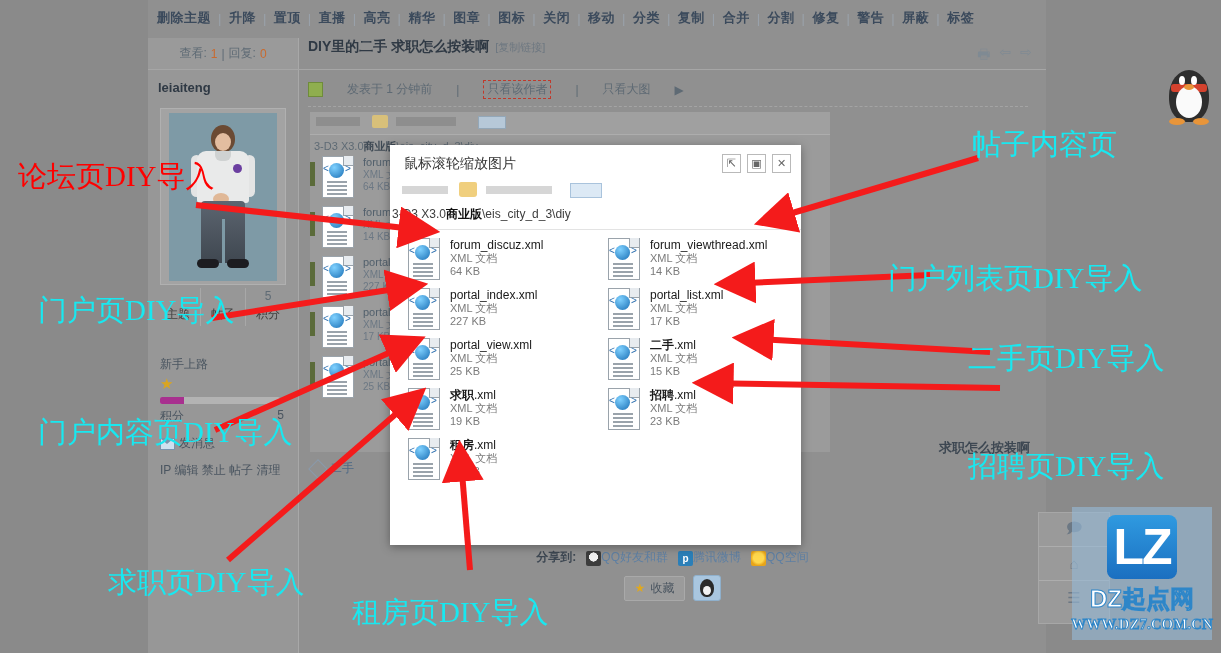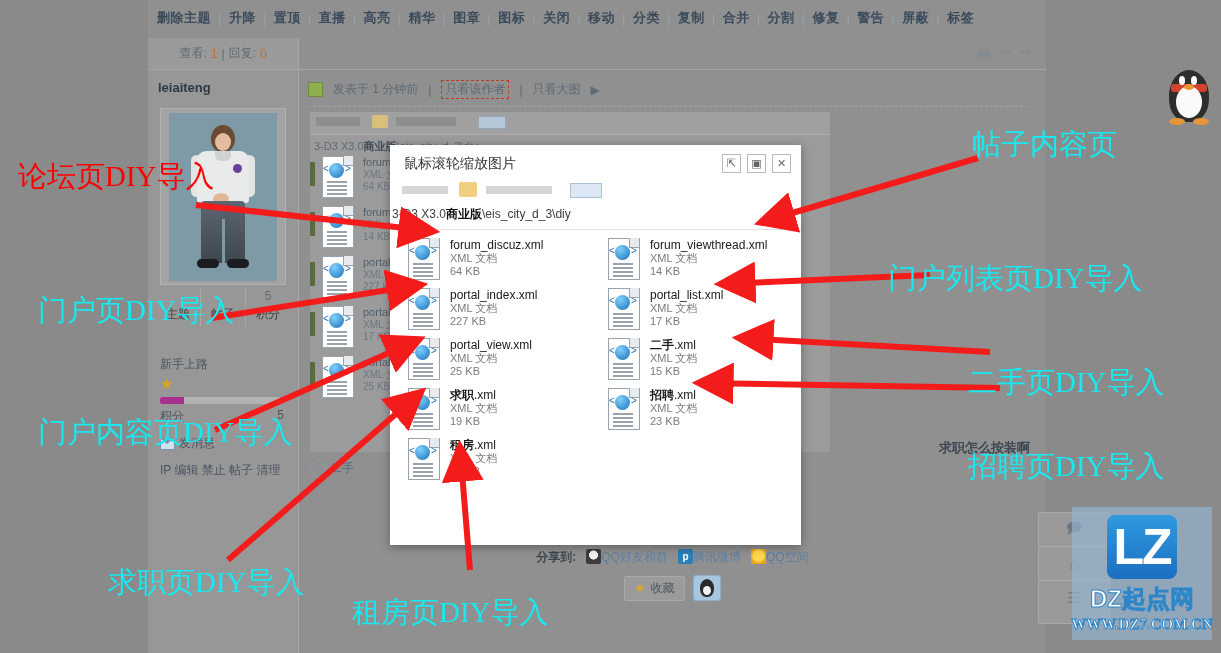--- a/index.html
+++ b/index.html
@@ -34,21 +34,21 @@
     display:flex;align-items:baseline;gap:6px;}
   .thread-title .tt{font-size:14px;font-weight:bold;color:#2f3944;}
   .thread-title .cp{font-size:11px;color:#6d7780;}
   .title-icons{position:absolute;right:14px;top:6px;display:flex;gap:9px;
     color:#7f8a93;font-size:14px;}
 
   
   .metarow{position:absolute;left:0;top:70px;width:898px;height:38px;}
   .uname{position:absolute;left:10px;top:10px;width:130px;
     font-size:13px;font-weight:bold;color:#2f3944;}
-  .meta-left{position:absolute;left:160px;top:10px;display:flex;align-items:center;gap:10px;
+  .meta-left{position:absolute;left:160px;top:10px;display:flex;align-items:center;gap:24px;
     font-size:12px;color:#5e6a74;}
   .sq{width:13px;height:13px;background:#8fae4f;border:1px solid #6f8c3a;
     display:inline-block;}
   .dashed-btn{border:1px dashed #c0392b;padding:0px 3px;color:#5e6a74;}
   .meta-right{position:absolute;right:14px;top:10px;display:flex;align-items:center;gap:8px;
     font-size:12px;color:#4a5560;}
   .elev-input{width:42px;height:17px;border:1px solid #9fa6ad;background:#9d9d9d;}
   .meta-dash{position:absolute;left:160px;top:36px;width:720px;
     border-top:1px dashed #a4a4a4;}
 
@@ -105,21 +105,21 @@
   .bgf .sb{font-size:10px;color:#6c7884;line-height:12px;}
   .greenbar{position:absolute;left:0;top:0;width:5px;height:24px;background:#5b6b3a;}
   .tagline{position:absolute;left:12px;top:348px;display:flex;align-items:center;gap:5px;font-size:12px;color:#4f6a86;}
   .tagico{width:12px;height:12px;border:1px solid #8a9aab;transform:rotate(45deg);}
   .behind-text{position:absolute;left:640px;top:327px;font-size:13px;font-weight:bold;color:#3d4752;white-space:nowrap;}
 
   
   .sharebar{position:absolute;left:151px;top:545px;width:747px;height:24px;
     display:flex;align-items:center;justify-content:center;gap:10px;font-size:12px;color:#4a5560;}
   .sharebar .lbl{font-weight:bold;color:#3d4752;}
-  .sh-item{display:flex;align-items:flex-start;gap:0;color:#5d7fa3;}
+  .sh-item{display:flex;align-items:flex-end;gap:0;color:#5d7fa3;}
   .ico16{width:15px;height:15px;border-radius:2px;display:inline-block;}
   .i-qq{background:radial-gradient(circle at 50% 40%,#f0f0f0 38%,#3c3c3c 40%);}
   .i-wb{background:#2b7fb8;color:#fff;font-size:10px;text-align:center;line-height:15px;font-weight:bold;}
   .i-zone{background:radial-gradient(circle at 50% 45%,#ffd84d 45%,#e8a418 70%);}
   .favrow{position:absolute;left:151px;top:575px;width:747px;display:flex;align-items:center;justify-content:center;gap:8px;}
   .favbtn{display:flex;align-items:center;gap:5px;background:#9b9b9b;border:1px solid #a9a9a9;
     padding:3px 10px;font-size:12px;color:#4a5560;border-radius:2px;}
   .qqbtn{width:26px;height:24px;background:#a9c6df;border:1px solid #8fb0cc;border-radius:3px;
     display:flex;align-items:center;justify-content:center;}
   .pengu{width:14px;height:18px;border-radius:50% 50% 45% 45%;background:#2a2a2a;position:relative;}
@@ -243,20 +243,24 @@
       </div>
 
     <div class="titlerow">
       <div class="viewbox">
         <span>查看:</span>
         <span class="num">1</span>
         <span>|</span>
         <span>回复:</span>
         <span class="num">0</span>
       </div>
+      <div class="thread-title">
+        <span class="tt">DIY里的二手 求职怎么按装啊</span>
+        <span class="cp">[复制链接]</span>
+      </div>
       <div class="title-icons">
         <span>🖶</span>
         <span>⇦</span>
         <span>⇨</span>
       </div>
     </div>
 
     <div class="metarow">
       <div class="meta-left">
         <span class="sq"></span>
@@ -693,17 +697,17 @@
   </svg>
 
   <div id="annos">
       <div class="anno" style="left: 18px; top: 162px; color: rgb(255, 0, 0); font-size: 29px;">论坛页DIY导入</div>
       <div class="anno" style="left: 38px; top: 296px; color: rgb(24, 232, 240); font-size: 29px;">门户页DIY导入</div>
       <div class="anno" style="left: 38px; top: 418px; color: rgb(24, 232, 240); font-size: 29px;">门户内容页DIY导入</div>
       <div class="anno" style="left: 108px; top: 568px; color: rgb(24, 232, 240); font-size: 29px;">求职页DIY导入</div>
       <div class="anno" style="left: 352px; top: 598px; color: rgb(24, 232, 240); font-size: 29px;">租房页DIY导入</div>
       <div class="anno" style="left: 972px; top: 130px; color: rgb(24, 232, 240); font-size: 29px;">帖子内容页</div>
       <div class="anno" style="left: 888px; top: 264px; color: rgb(24, 232, 240); font-size: 29px;">门户列表页DIY导入</div>
-      <div class="anno" style="left: 968px; top: 344px; color: rgb(24, 232, 240); font-size: 29px; margin-top: 24px;">二手页DIY导入</div>
+      <div class="anno" style="left: 968px; top: 344px; color: rgb(24, 232, 240); font-size: 29px;">二手页DIY导入</div>
       <div class="anno" style="left: 968px; top: 452px; color: rgb(24, 232, 240); font-size: 29px;">招聘页DIY导入</div>
     </div>
 
 </div>
 
 </body></html>

